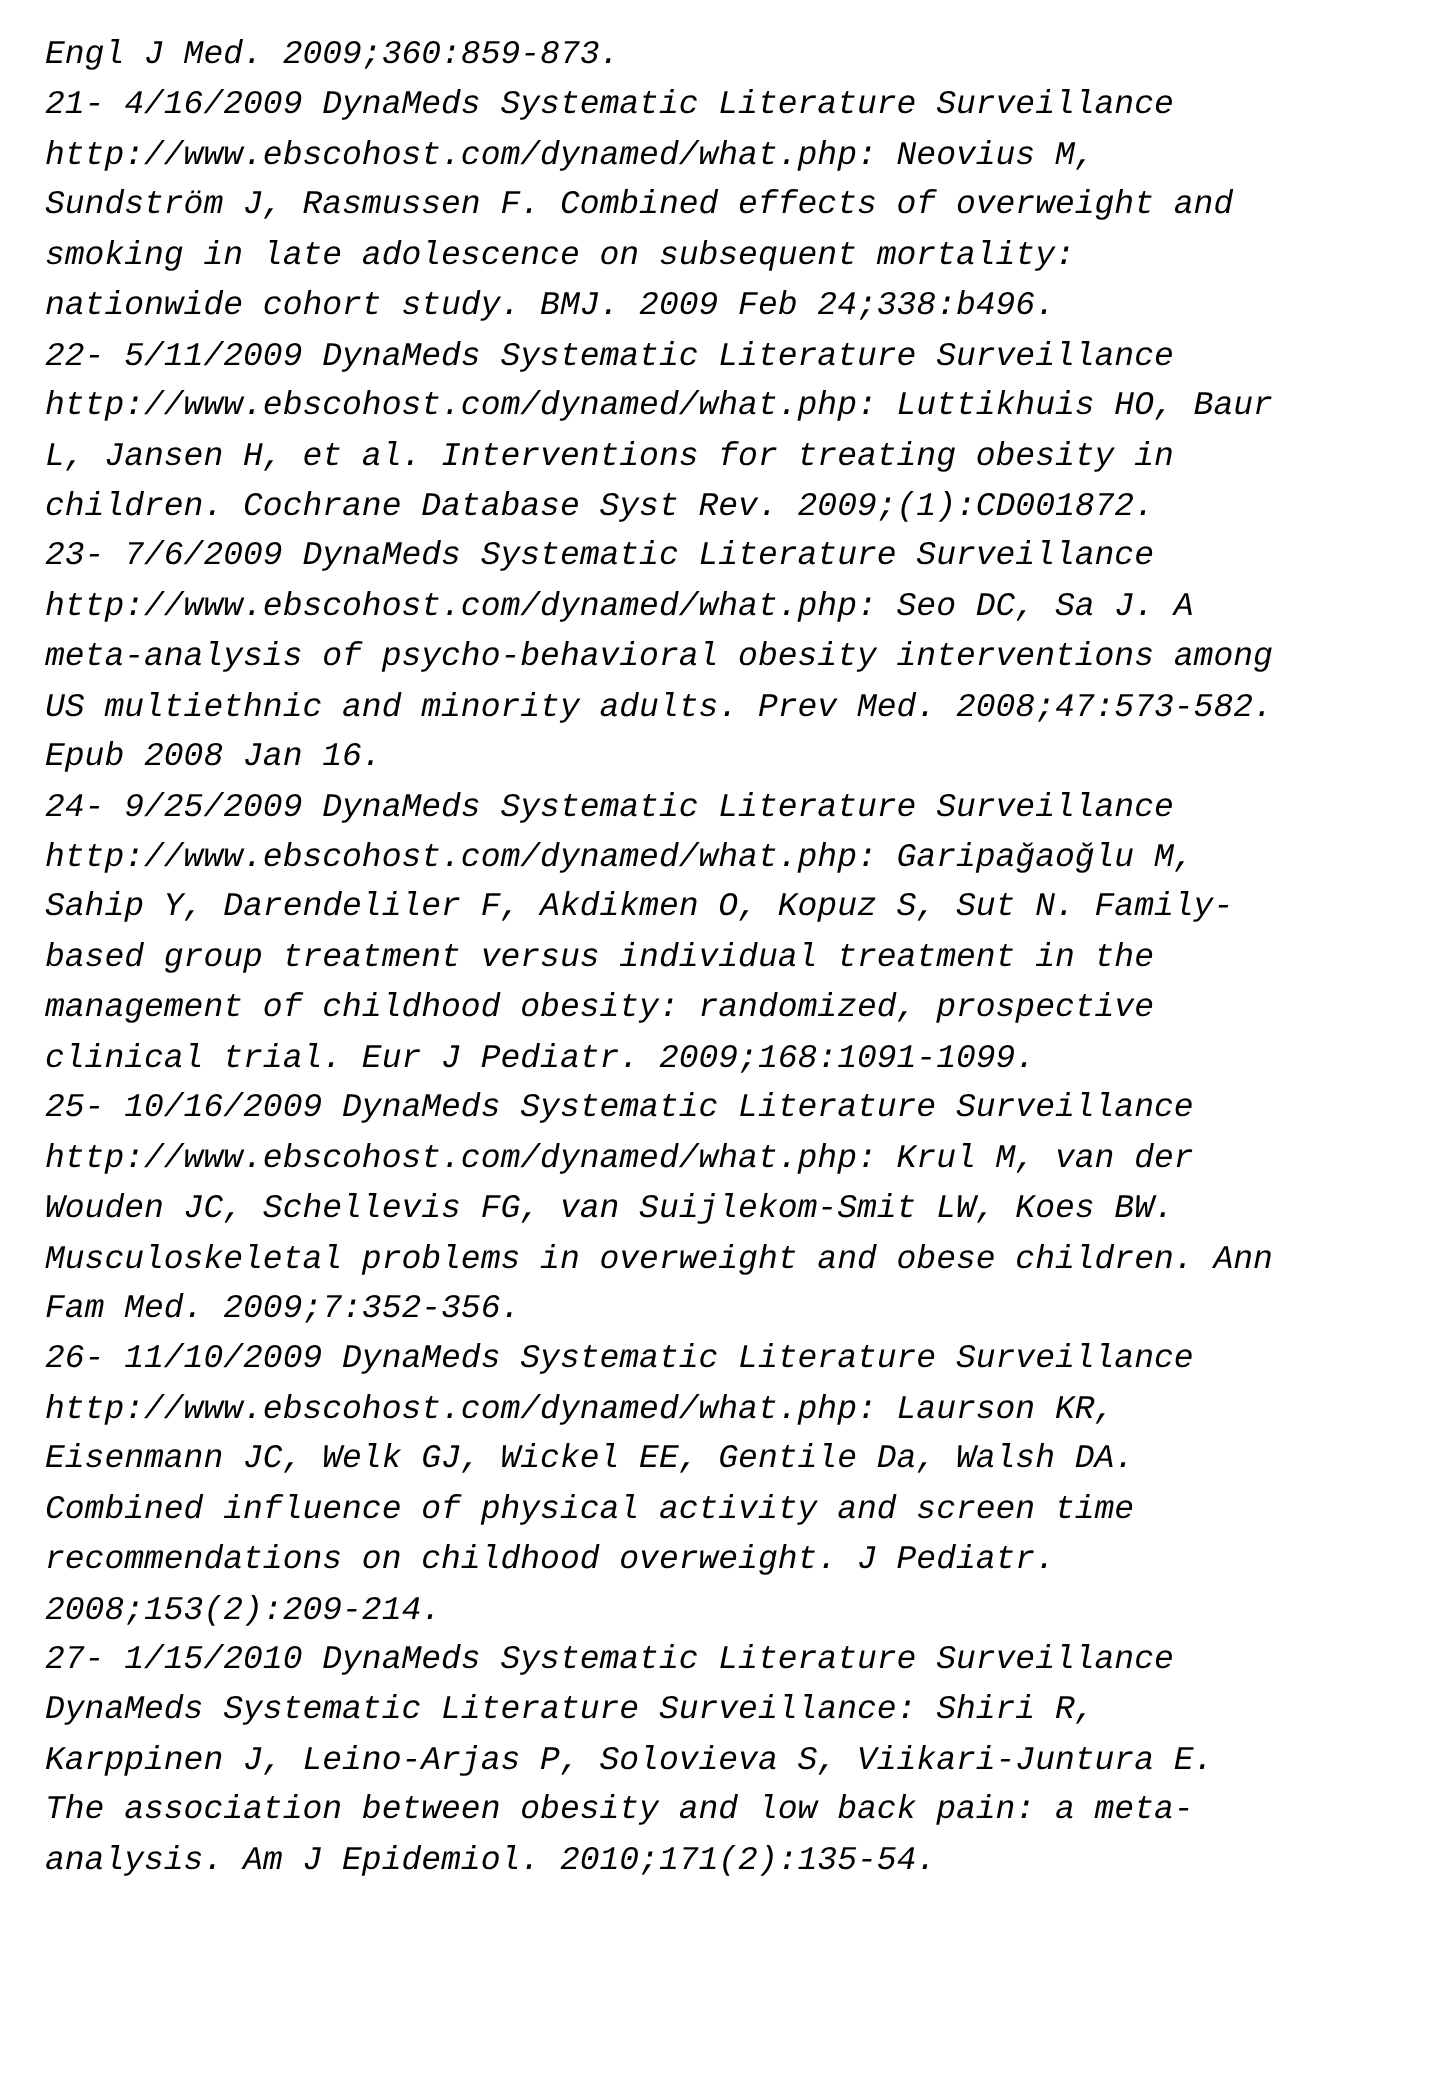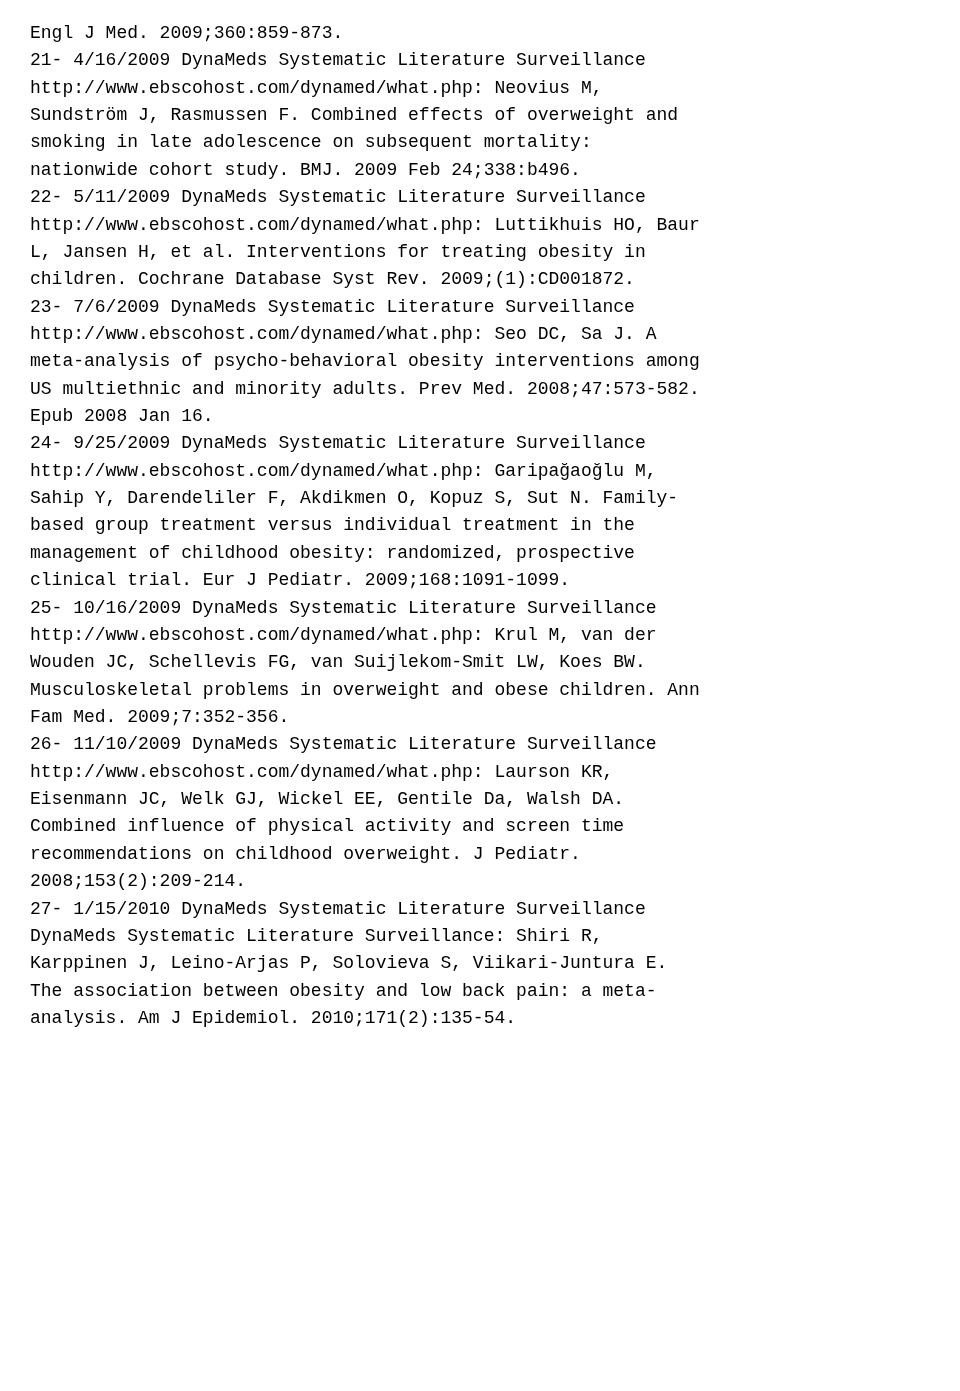--- a/index.html
+++ b/index.html
@@ -14,23 +14,24 @@
       line-height: 1.5;
       color: #000000;
       width: 960px;
       min-height: 1391px;
       padding: 20px 30px 30px 30px;
     }
     .content-block {
       white-space: pre-wrap;
       word-wrap: break-word;
       font-family: 'Courier New', Courier, monospace;
-      font-size: 18px;
+      font-size: 22px;
       line-height: 1.52;
       text-align: justify;
+      font-style: italic;
     }
   </style>
 </head>
 <body>
 
 <div class="content-block">Engl J Med. 2009;360:859-873.
 21- 4/16/2009 DynaMeds Systematic Literature Surveillance
 http://www.ebscohost.com/dynamed/what.php: Neovius M,
 Sundström J, Rasmussen F. Combined effects of overweight and
 smoking in late adolescence on subsequent mortality:

